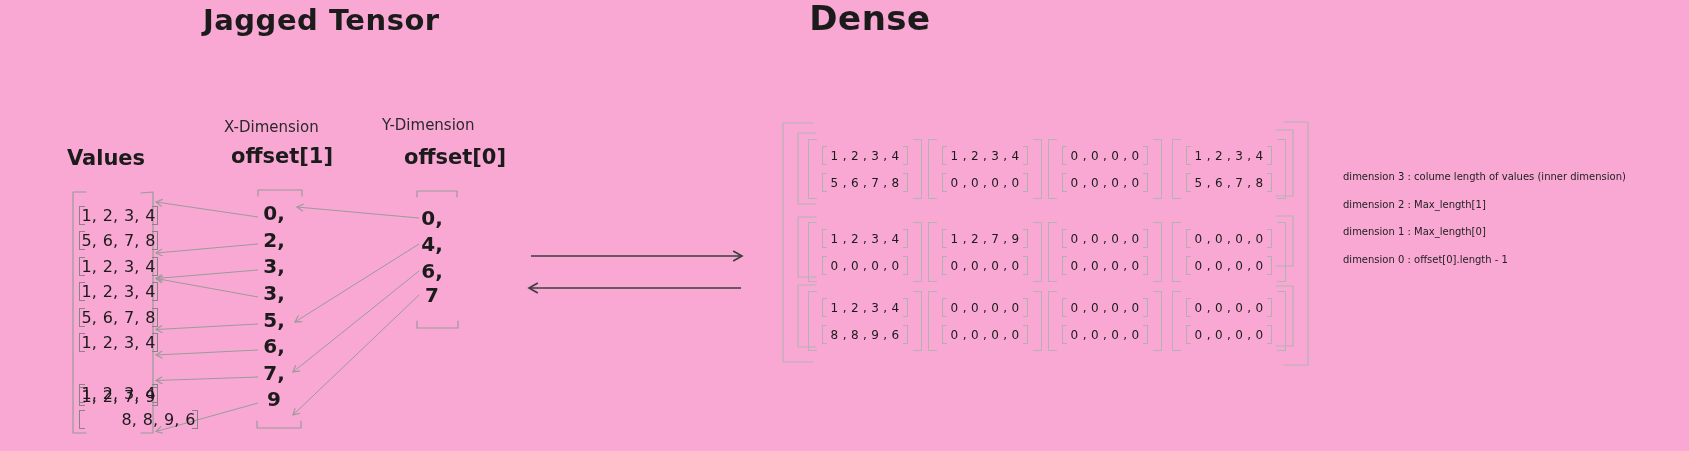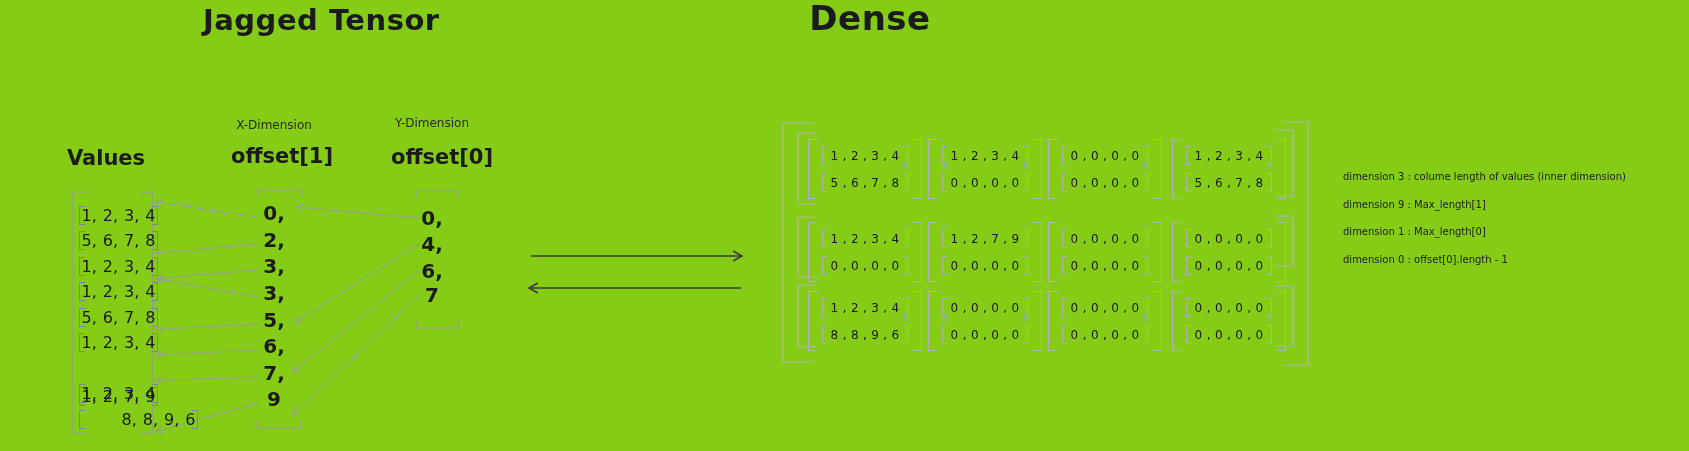--- a/index.html
+++ b/index.html
@@ -1,29 +1,29 @@
 <!DOCTYPE html>
 <html><head>
 <meta charset="utf-8">
 <style>
   html,body{margin:0;padding:0;background:#ffffff;}
   #canvas{
-    position:relative;width:1689px;height:451px;background:#84cc16;
+    position:relative;width:1689px;height:451px;background:#f9a8d4;
     font-family:"DejaVu Sans",sans-serif;color:#1b1b1b;overflow:hidden;
   }
   .abs{position:absolute;}
   #overlay{position:absolute;left:0;top:0;width:1689px;height:451px;pointer-events:none;}
   .title{font-weight:700;letter-spacing:.5px;white-space:nowrap;text-align:center;}
   #jagged-title{left:203px;top:3px;width:218px;font-size:29px;}
   #dense-title{left:800px;top:-2px;width:140px;font-size:34px;}
   .col-label{font-size:21px;font-weight:700;text-align:center;white-space:nowrap;}
-  .dim-label{font-size:12px;font-weight:500;text-align:center;color:#2a2a2a;white-space:nowrap;}
+  .dim-label{font-size:15px;font-weight:500;text-align:left;color:#2a2a2a;white-space:nowrap;}
   #values-label{left:61px;top:146px;width:90px;}
   #offset1-label{left:231px;top:144px;width:100px;}
-  #offset0-label{left:391px;top:145px;width:100px;}
+  #offset0-label{left:404px;top:145px;width:100px;}
   #xdim-label{left:224px;top:118px;width:100px;}
   #ydim-label{left:382px;top:116px;width:100px;}
 
   
   .vrow{position:absolute;left:79px;width:79px;height:21px;display:flex;align-items:center;
         justify-content:center;font-size:16px;letter-spacing:.3px;white-space:nowrap;}
   .vrow::before,.vrow::after{content:"";position:absolute;top:1px;bottom:1px;width:5px;
         border:1.1px solid #858585;}
   .vrow::before{left:0;border-right:none;}
   .vrow::after{right:0;border-left:none;}
@@ -174,17 +174,17 @@
         <div class="drow">0 , 0 , 0 , 0</div>
         <div class="drow">0 , 0 , 0 , 0</div>
       </div>
       <div class="matrix" style="left: 1172px; top: 291px;">
         <div class="drow">0 , 0 , 0 , 0</div>
         <div class="drow">0 , 0 , 0 , 0</div>
       </div>
     </div>
   <div class="abs" id="legend">
       <div class="legend-line" style="top: 0px;">dimension 3 : colume length of values (inner dimension)</div>
-      <div class="legend-line" style="top: 27.5px;">dimension 9 : Max_length[1]</div>
+      <div class="legend-line" style="top: 27.5px;">dimension 2 : Max_length[1]</div>
       <div class="legend-line" style="top: 55px;">dimension 1  : Max_length[0]</div>
       <div class="legend-line" style="top: 82.5px;">dimension 0 : offset[0].length - 1</div>
     </div>
 </div>
 
 </body></html>

